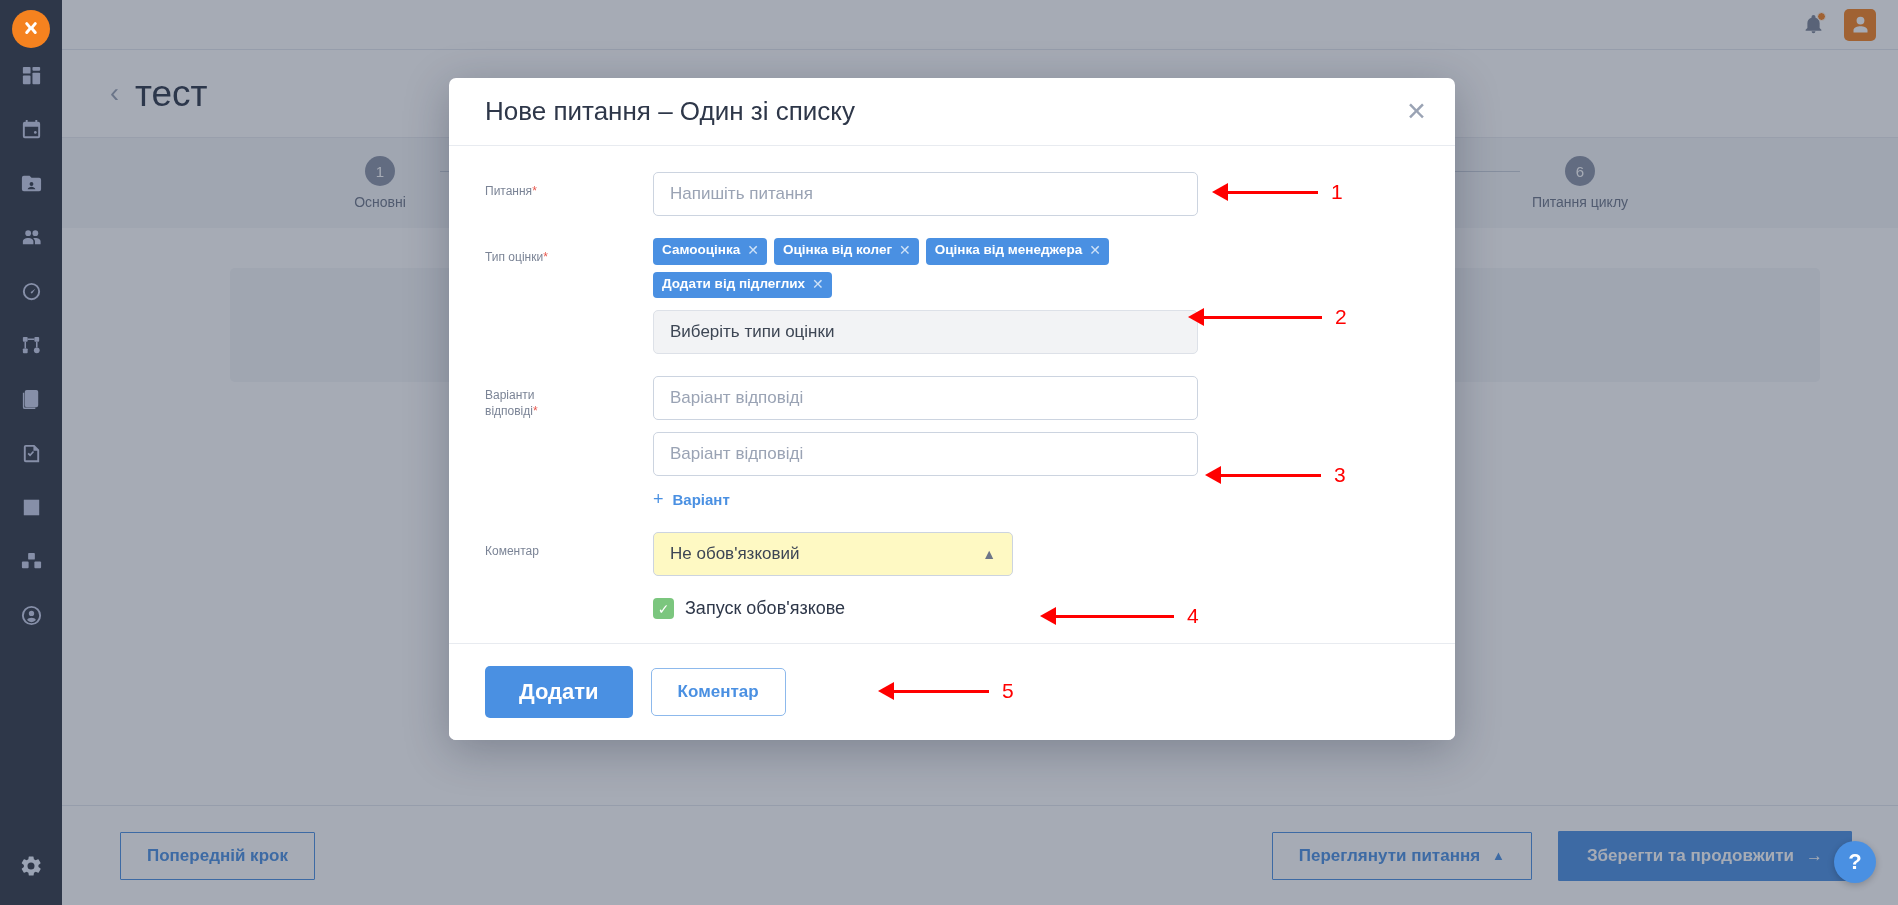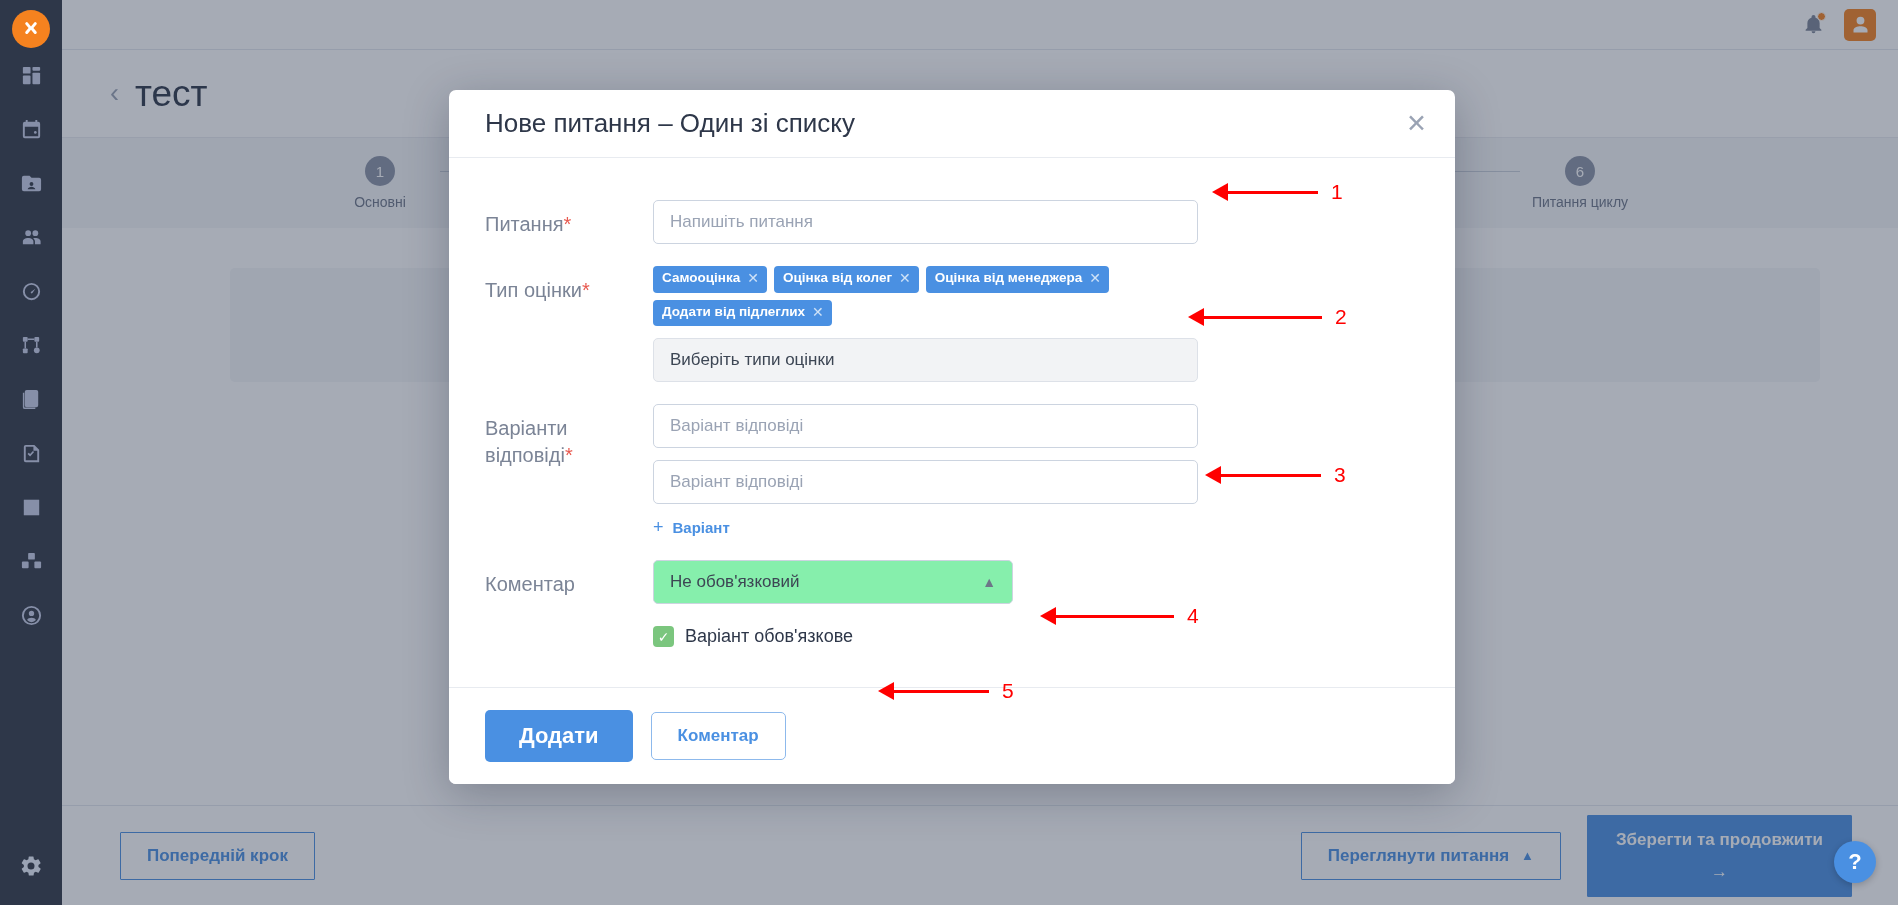--- a/index.html
+++ b/index.html
@@ -116,51 +116,51 @@
     display: inline-flex; align-items: center; gap: 12px;
     white-space: nowrap;
     margin-left: 12px;
   }
   .btn-outline-blue {
     background: #fff; border: 1px solid #4a90e2; color: #4a90e2;
     padding: 13px 26px; font-weight: 600;
   }
   .btn-primary-blue {
     background: #4a90e2; border: 1px solid #4a90e2; color: #fff;
-    padding: 14px 28px; font-weight: 600; flex-direction: column;
+    padding: 14px 28px; font-weight: 600;
   }
   .bottom-right { margin-left: auto; display: flex; align-items: center; gap: 14px; }
   .caret-up { font-size: 13px; }
   .modal {
-    position: absolute; left: 449px; top: 90px; width: 1006px;
+    position: absolute; left: 449px; top: 78px; width: 1006px;
     background: #fff; border-radius: 7px;
     box-shadow: 0 10px 45px rgba(20,30,50,0.28);
     z-index: 70;
-    display: flex; flex-direction: column; gap: 16px;
+    display: flex; flex-direction: column;
   }
   .modal-head {
     height: 68px; border-bottom: 1px solid #e8ebf0;
     display: flex; align-items: center; padding: 0 28px 0 36px;
   }
   .modal-title { font-size: 26px; color: #2e3749; font-weight: 400; }
   .modal-close {
     margin-left: auto; color: #9aa3b4; font-size: 25px; line-height: 1;
     cursor: pointer; background: none; border: none; font-family: inherit;
   }
   .modal-body { padding: 26px 36px 18px 36px; }
   .modal-foot {
     border-top: 1px solid #e8ebf0; padding: 22px 36px;
     display: flex; gap: 18px; align-items: center;
     background: #fff; border-radius: 0 0 7px 7px;
   }
 
   .row { display: flex; margin-bottom: 22px; }
   .row-label {
     width: 168px; flex: 0 0 168px;
-    font-size: 20px; color: #7b8496; padding-top: 11px; line-height: 1.35;
+    font-size: 12px; color: #7b8496; padding-top: 11px; line-height: 1.35;
   }
   .req { color: #e8594f; }
   .info-icon-cell { width: 36px; flex: 0 0 36px; padding-top: 11px; }
   .info-circle {
     width: 19px; height: 19px; border-radius: 50%;
     border: 1px solid #b4bcca; color: #96a0b0;
     display: flex; align-items: center; justify-content: center;
     font-size: 12px; font-style: italic; font-family: "Liberation Serif", serif;
   }
   .row-field { flex: 1 1 auto; }
@@ -182,21 +182,21 @@
     line-height: 1.25;
   }
   .tag-x { color: #cfe2f7; font-size: 14px; font-weight: 400; cursor: pointer; }
 
   .select-box {
     width: 545px; height: 44px; background: #f2f3f5; border: 1px solid #dde1e8;
     border-radius: 5px; display: flex; align-items: center; padding: 0 16px;
     font-size: 17px; color: #3d4654; cursor: pointer;
   }
   .select-box.white {
-    width: 360px; background: #86efac; border: 1px solid #ccd4e0;
+    width: 360px; background: #fef9c3; border: 1px solid #ccd4e0;
     justify-content: space-between;
   }
   .select-caret { color: #6d7688; font-size: 14px; }
 
   .add-variant {
     margin-top: 13px; color: #4a90e2; font-size: 15px; font-weight: 700;
     display: inline-flex; align-items: center; gap: 9px; cursor: pointer;
   }
   .add-variant .pl { font-size: 18px; font-weight: 400; }
 
@@ -457,21 +457,21 @@
             <span>Не обов'язковий</span>
             <span class="select-caret">▲</span>
           </div>
         </div>
       </div>
 
       <div class="check-row">
         <div class="checkbox">
             <span>✓</span>
           </div>
-        <div class="check-label">Варіант обов'язкове</div>
+        <div class="check-label">Запуск обов'язкове</div>
       </div>
     </div>
 
     <div class="modal-foot">
       <button class="btn-modal-primary">Додати</button>
       <button class="btn-modal-outline">Коментар</button>
     </div>
   </div>
 
   <div class="anno" style="left:1212px; top:180px;">

